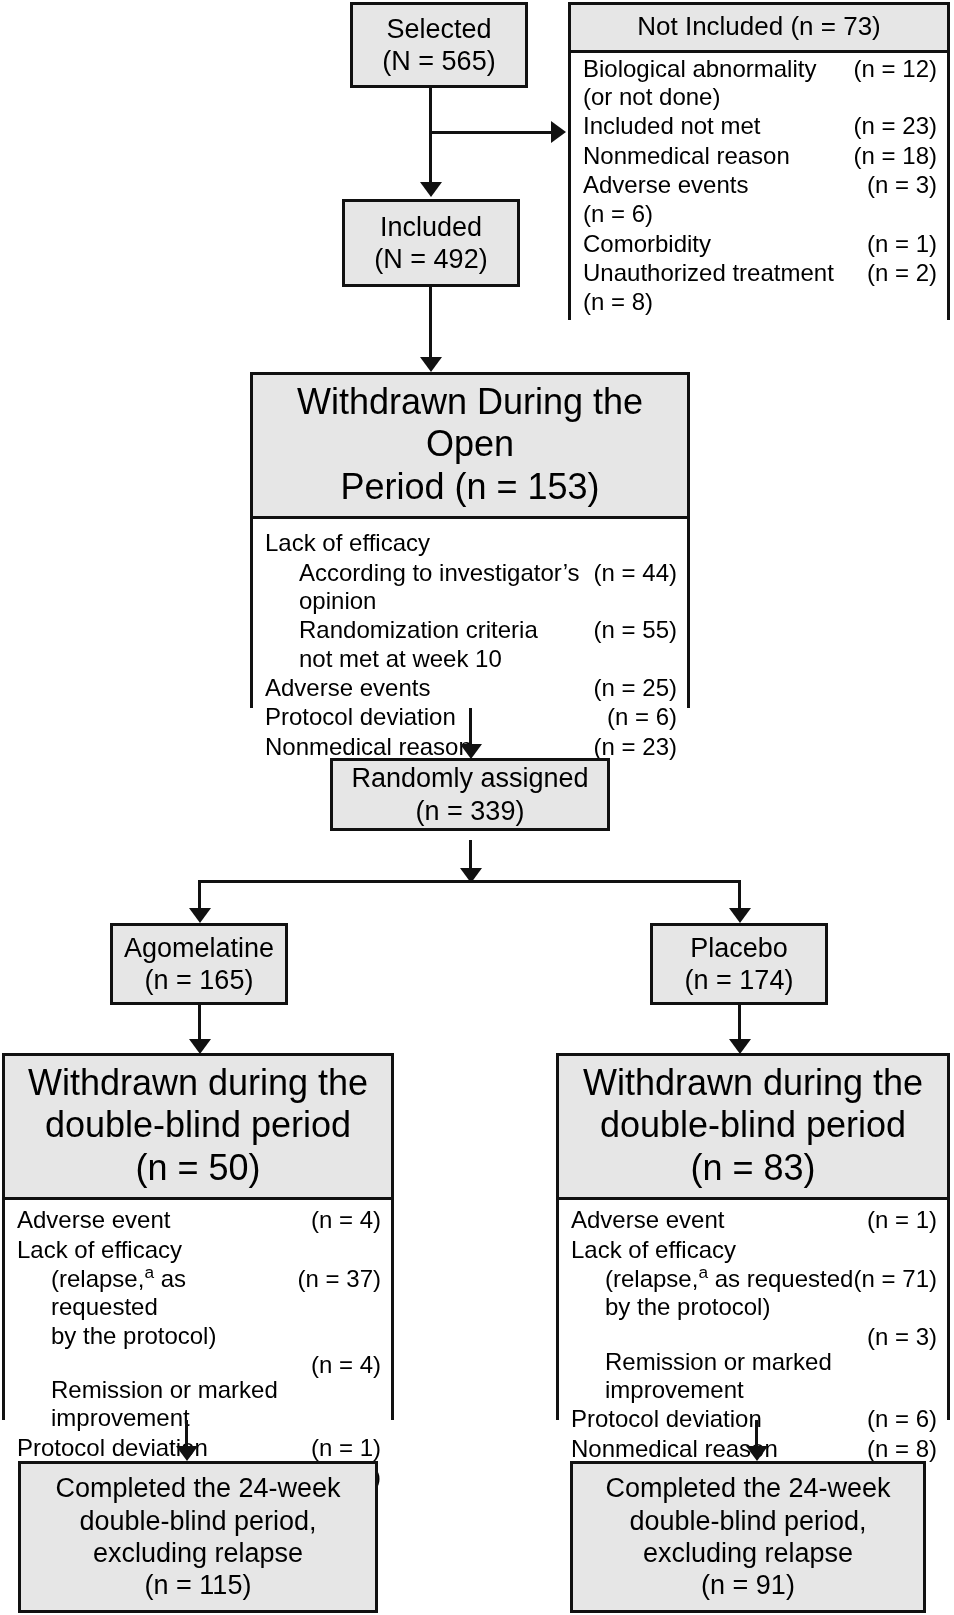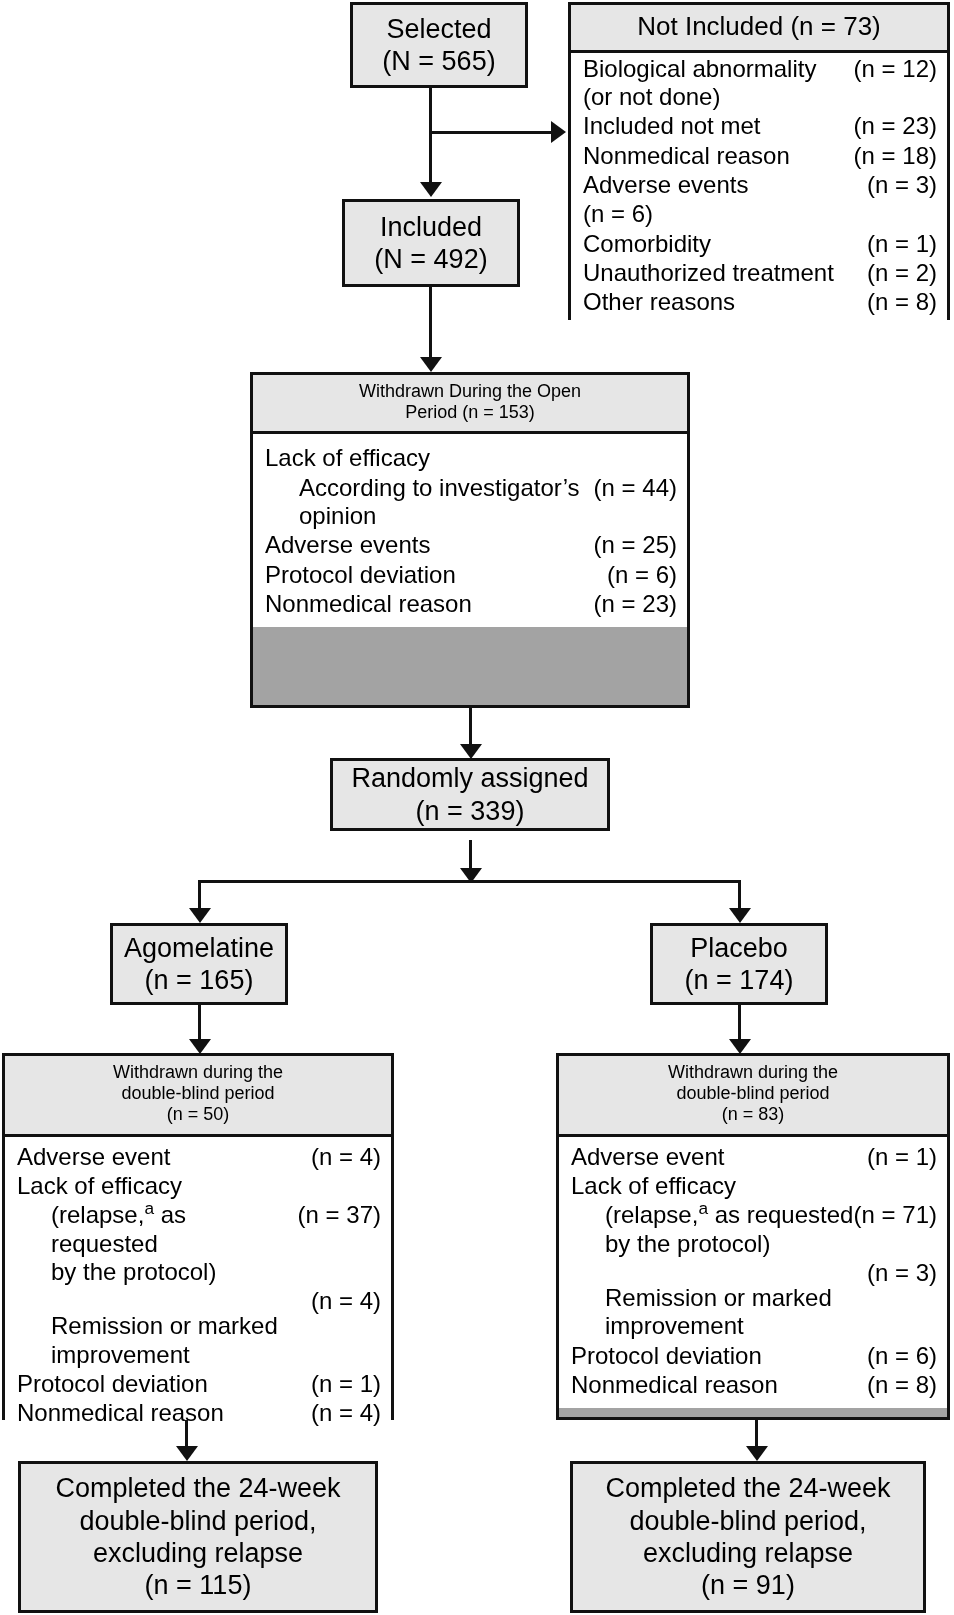--- a/index.html
+++ b/index.html
@@ -10,28 +10,28 @@
     font-family:"Liberation Sans", sans-serif;
     color:#000000;
     overflow:hidden;
   }
   .box{
     position:absolute;
     box-sizing:border-box;
     border:3px solid #111111;
     background:#e6e6e6;
   }
-  .box.white{background:#a3a3a3;}
+  .box.white{background:#737373;}
   .hdr{
     box-sizing:border-box;
     background:#e6e6e6;
     border-bottom:3px solid #111111;
     text-align:center;
     padding:6px 8px 8px 8px;
-    font-size:18px;
+    font-size:36px;
     line-height:1.18;
     white-space:pre-line;
   }
   .body{
     box-sizing:border-box;
     background:#ffffff;
     padding:8px 10px 8px 12px;
   }
   .ctr{
     display:flex;
@@ -115,21 +115,20 @@
       </div>
       <div class="row">
         <span class="lbl">Comorbidity</span>
         <span class="num">(n = 1)</span>
       </div>
       <div class="row">
         <span class="lbl">Unauthorized treatment</span>
         <span class="num">(n = 2)</span>
       </div>
       <div class="row">
-        <span class="lbl">Other reasons</span>
         <span class="num">(n = 8)</span>
       </div>
     </div>
   </div>
 
   <div class="box" style="left:342px;top:199px;width:178px;height:88px;">
     <div class="ctr">Included
 (N = 492)</div>
   </div>
 
@@ -141,20 +140,25 @@
 Period (n = 153)</div>
     <div class="body" style="padding-top:10px;">
       <div class="row">
         <span class="lbl">Lack of efficacy</span>
         <span class="num"></span>
       </div>
       <div class="row ind1">
         <span class="lbl">According to investigator’s
 opinion</span>
         <span class="num">(n = 44)</span>
+      </div>
+      <div class="row ind1">
+        <span class="lbl">Randomization criteria
+not met at week 10</span>
+        <span class="num">(n = 55)</span>
       </div>
       <div class="row">
         <span class="lbl">Adverse events</span>
         <span class="num">(n = 25)</span>
       </div>
       <div class="row">
         <span class="lbl">Protocol deviation</span>
         <span class="num">(n = 6)</span>
       </div>
       <div class="row">

